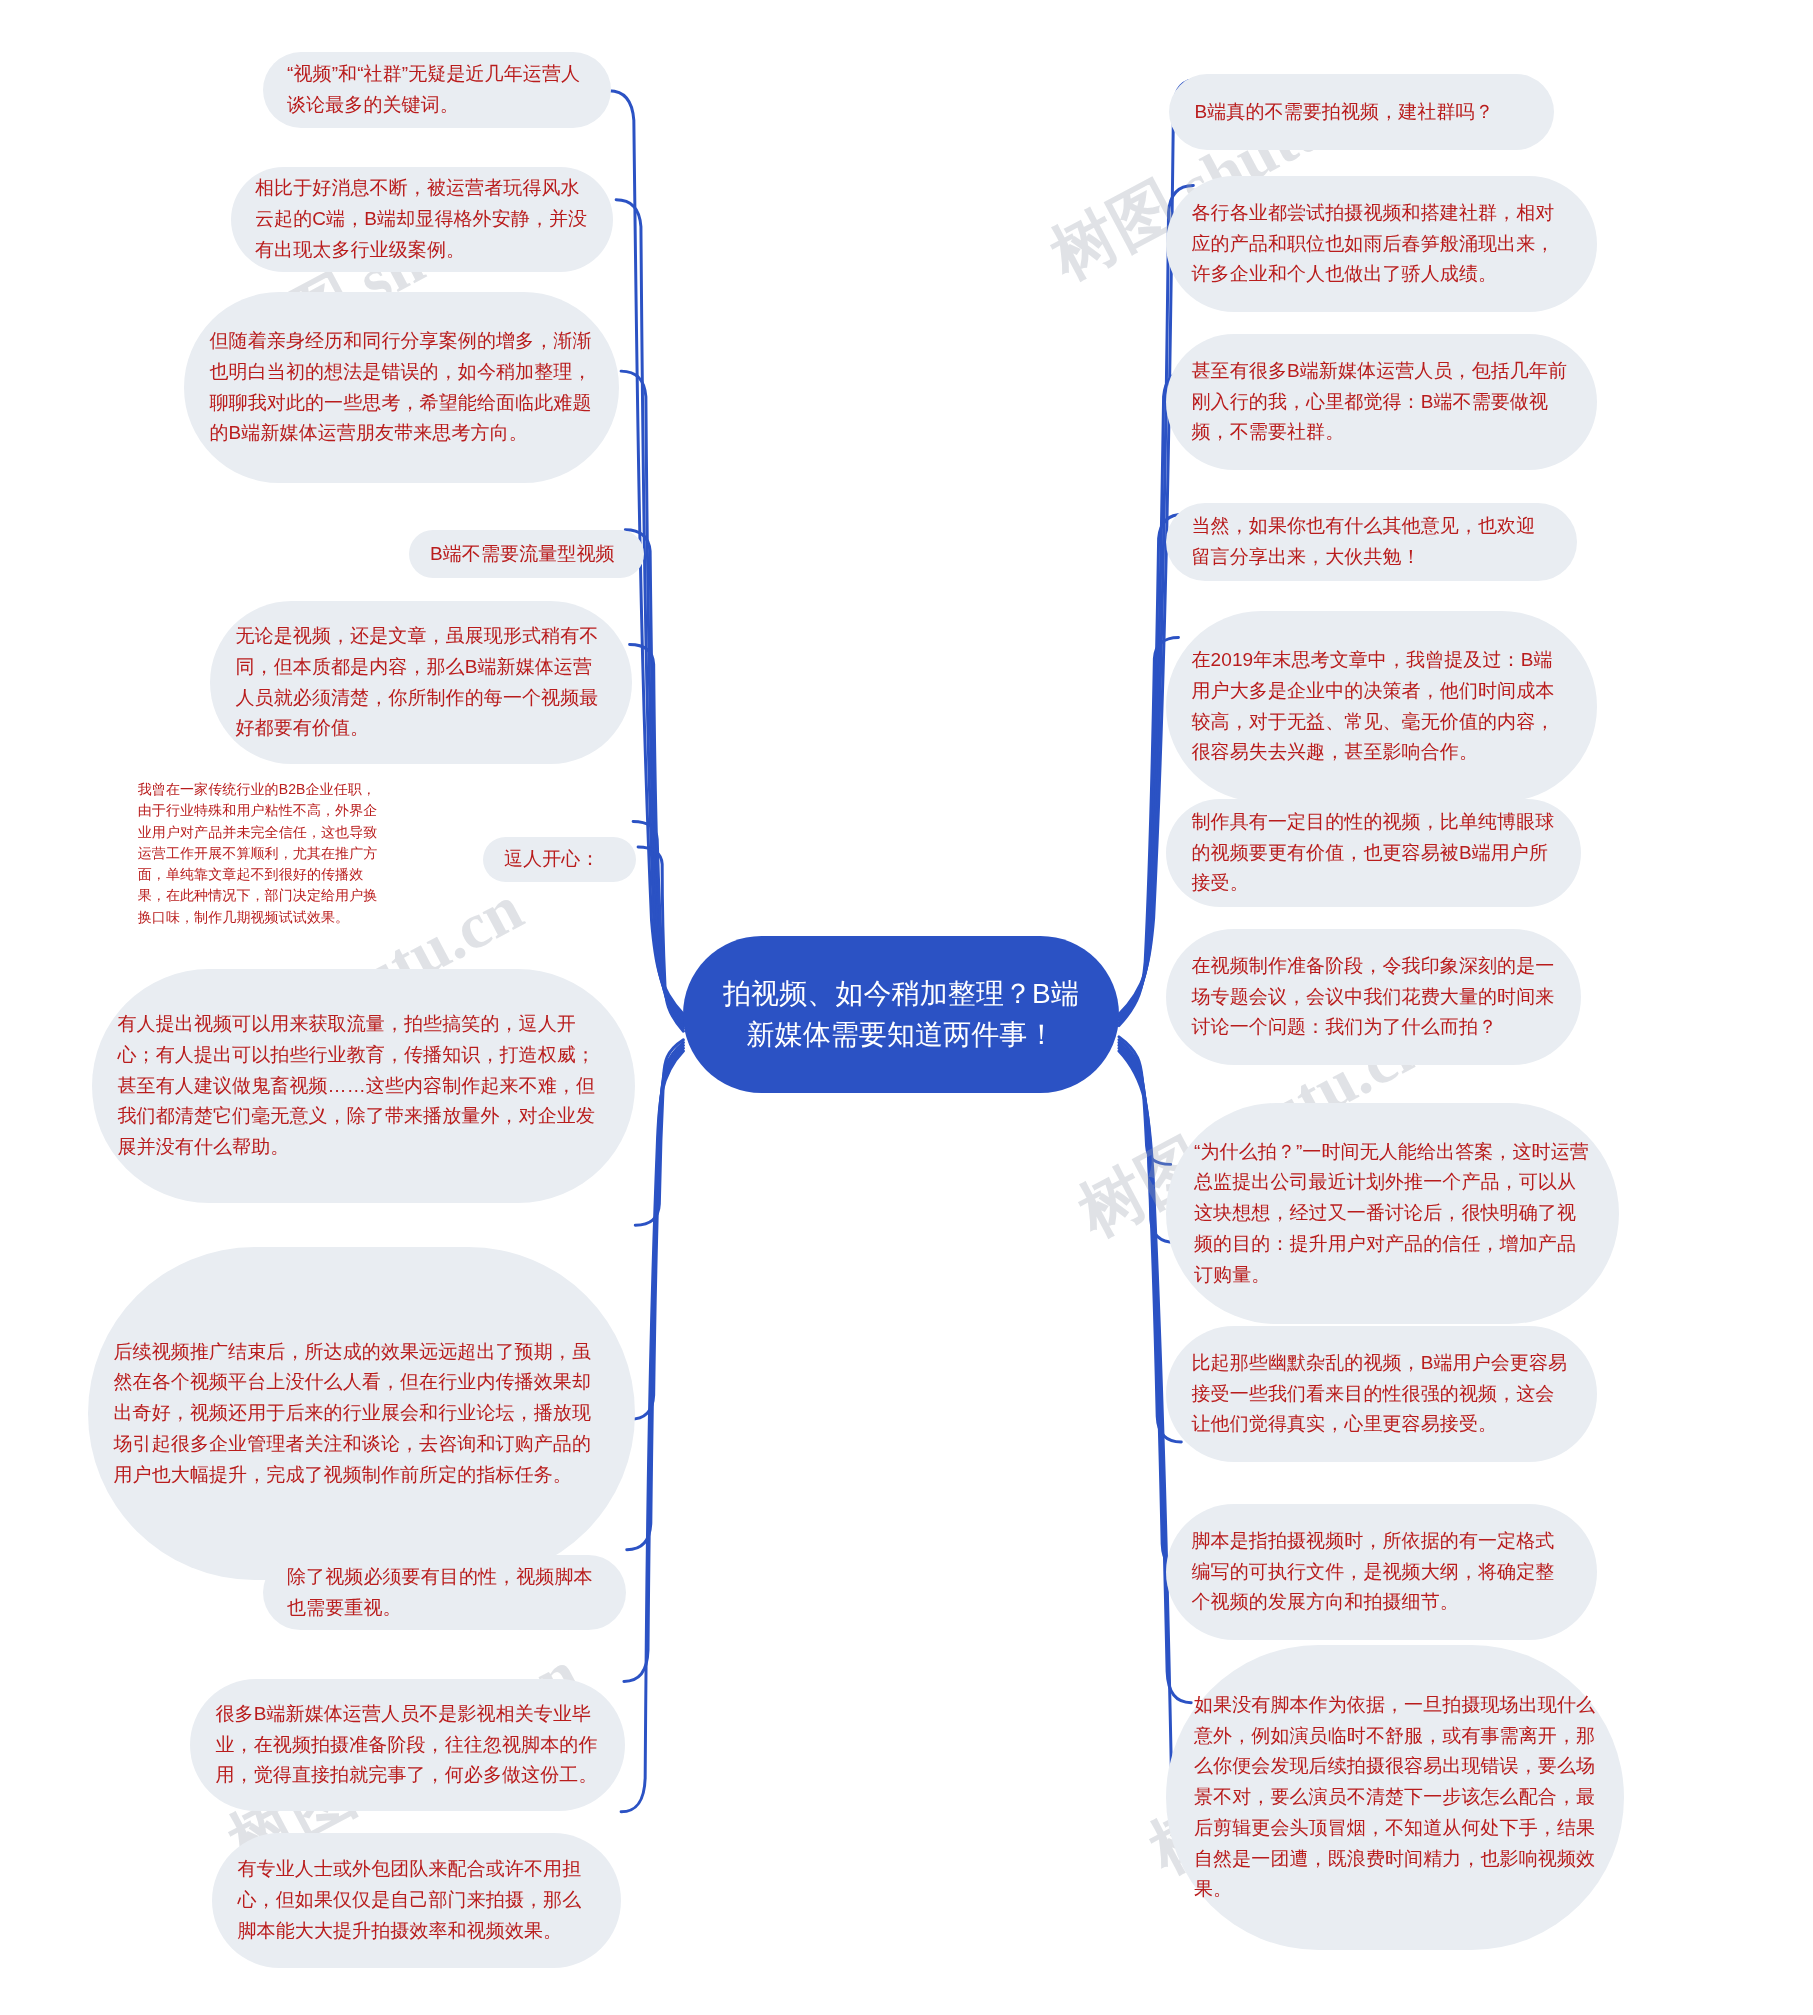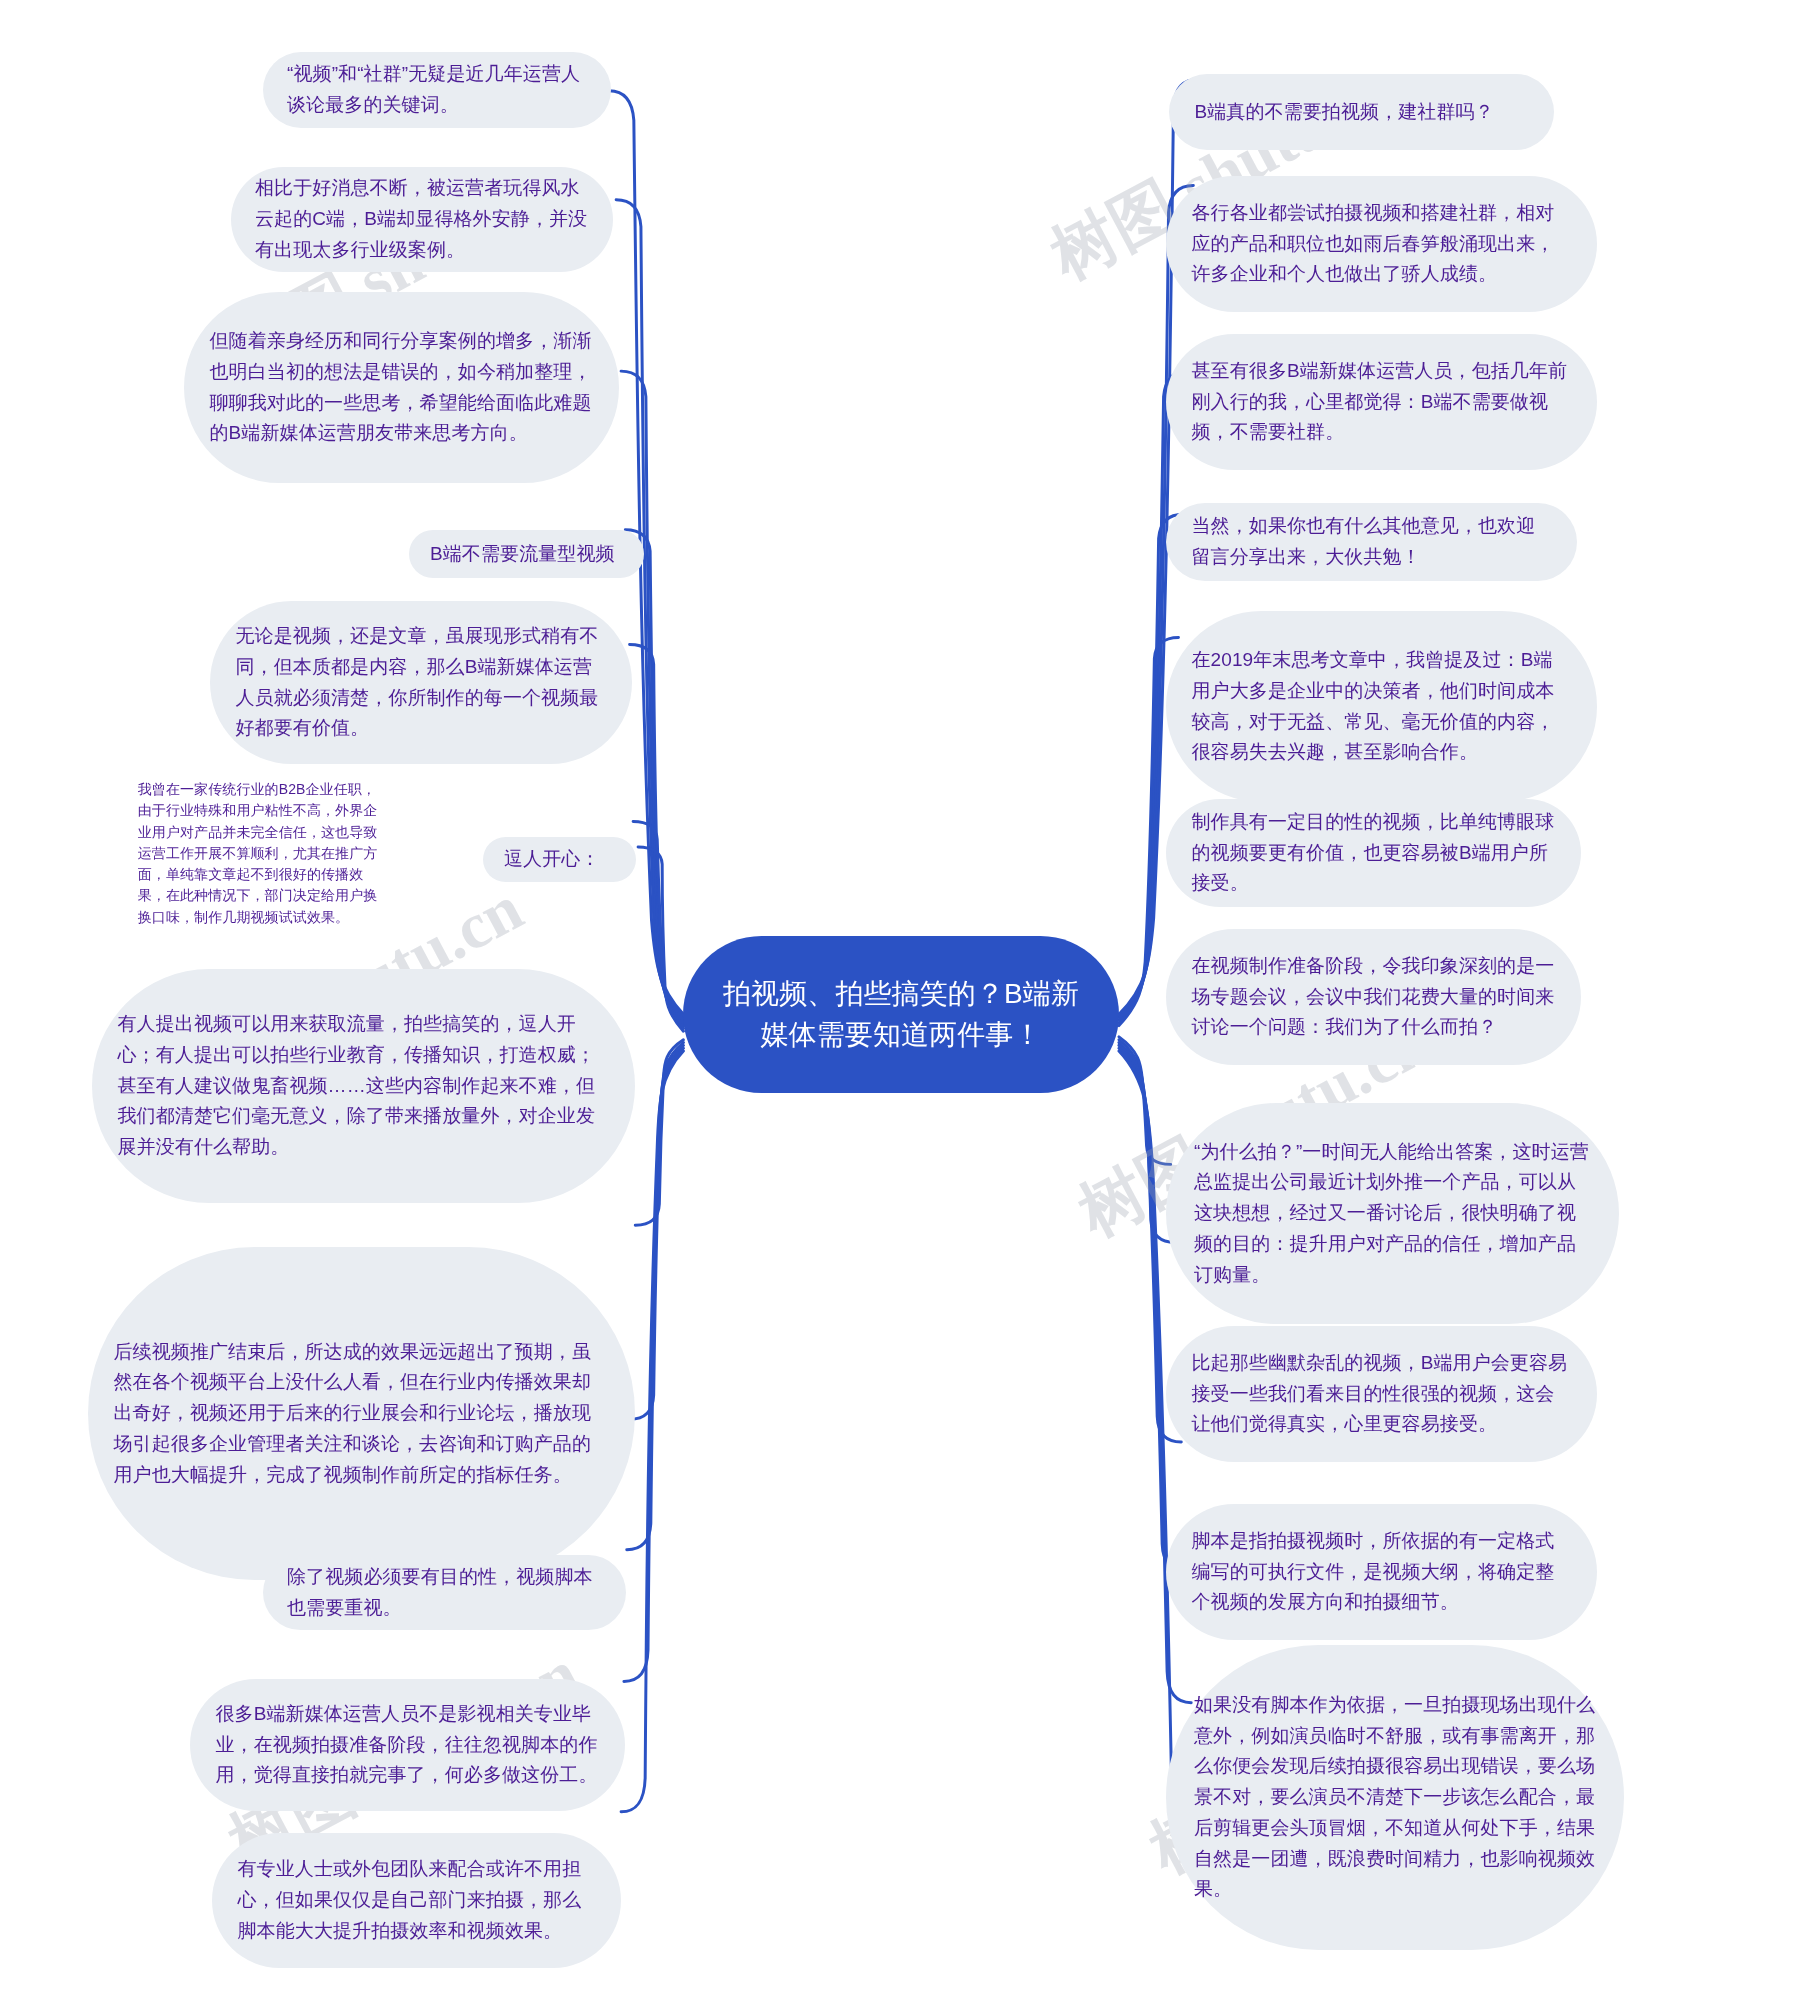--- a/index.html
+++ b/index.html
@@ -6,21 +6,21 @@
   body{
     font-family:"Liberation Sans","DejaVu Sans",sans-serif;
     width:1813px;height:2015px;position:relative;overflow:hidden;
   }
   #canvas{position:absolute;left:0;top:0;width:1813px;height:2015px;}
   #edges{position:absolute;left:0;top:0;width:1813px;height:2015px;z-index:1;}
   .node{
     position:absolute;z-index:3;
     background:#e9edf2;
     border-radius:7082px;
-    color:#4c1d95;
+    color:#b91c1c;
     box-sizing:border-box;
     display:flex;align-items:center;
     line-height:1.62;
     letter-spacing:0.1px;
   }
   .node .txt{display:block;width:100%;}
   .node.left{justify-content:flex-end;}
   .node.left .txt{text-align:left;}
   .node.right{justify-content:center;}
   .node.right .txt{text-align:left;}
@@ -78,21 +78,21 @@
       <path d="M1580,1468 C 1610,1492 1613,1516 1616,1548 C 1622,1620 1624,1680 1625,1722 C 1626,1744 1639,1754 1659,1754"></path>
       <path d="M1580,1464 C 1608,1484 1611,1502 1613,1524 C 1617,1570 1618,1600 1619,1618 C 1620,1636 1633,1644 1653,1644"></path>
       <path d="M1580,1472 C 1612,1500 1616,1530 1619,1578 C 1627,1720 1631,1870 1634,2000 C 1635,2026 1648,2036 1668,2036"></path>
       <path d="M1580,1476 C 1614,1508 1618,1544 1622,1604 C 1632,1800 1637,2000 1641,2180 C 1642,2208 1655,2218 1675,2218"></path>
       <path d="M1580,1480 C 1616,1516 1621,1558 1625,1630 C 1637,1880 1643,2130 1648,2360 C 1649,2392 1662,2404 1682,2404"></path>
       <path d="M1580,1484 C 1618,1524 1623,1572 1628,1656 C 1642,1950 1649,2250 1654,2500 C 1655,2534 1668,2546 1688,2546"></path>
     </g>
   </svg>
 
   <div class="node center" style="left:683px;top:936px;width:436px;height:157px;padding:11.3px 31px;">
-    <span class="txt">拍视频、拍些搞笑的？B端新媒体需要知道两件事！</span>
+    <span class="txt">拍视频、如今稍加整理？B端新媒体需要知道两件事！</span>
   </div>
 
   <div class="node left" style="left:263px;top:52px;width:348px;height:76px;padding:11.3px 24px;font-size:19px;">
     <span class="txt">“视频”和“社群”无疑是近几年运营人谈论最多的关键词。</span>
   </div>
 
   <div class="node left" style="left:231px;top:167px;width:382px;height:105px;padding:13px 24px;font-size:19px;">
     <span class="txt">相比于好消息不断，被运营者玩得风水云起的C端，B端却显得格外安静，并没有出现太多行业级案例。</span>
   </div>
 

